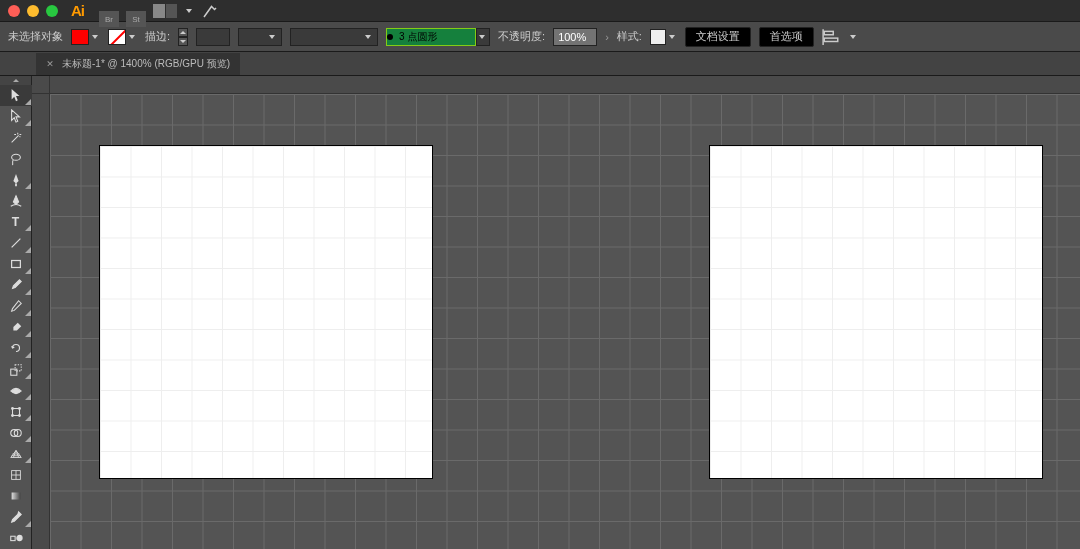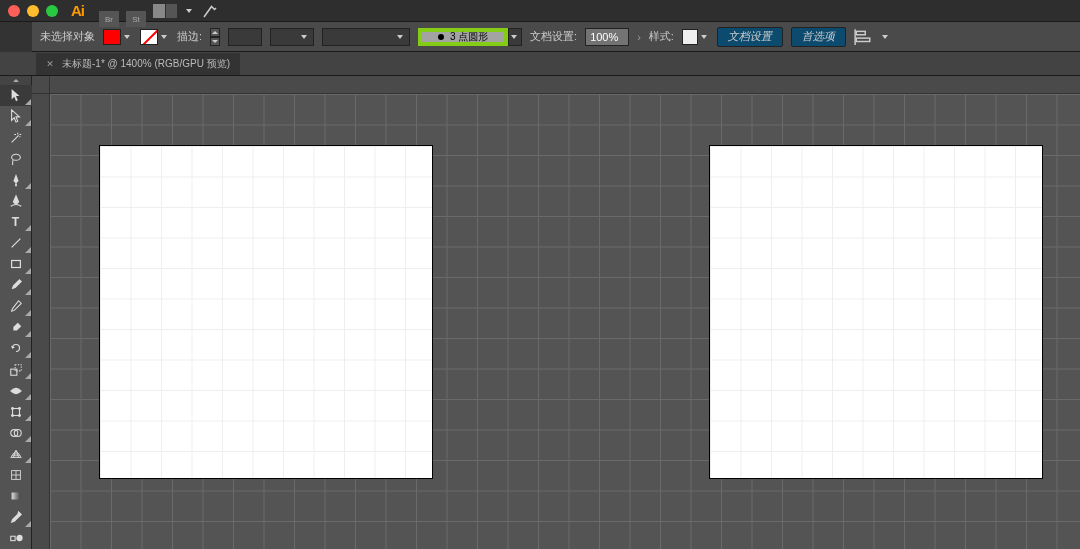--- a/index.html
+++ b/index.html
@@ -11,41 +11,41 @@
   .tr-close { background: #ff5f57; }
   .tr-min { background: #febc2e; }
   .tr-max { background: #28c840; }
   .app-logo { color: #ff9a00; font-weight: bold; font-size: 15px; margin-left: 6px; margin-right: 8px; letter-spacing: -1px; }
   .title-panel { width: 20px; height: 16px; background: #555; display: flex; align-items: center; justify-content: center; font-size: 8px; color: #aaa; margin-top: 17px; }
   .title-workspace { width: 24px; height: 14px; display: flex; gap: 1px; }
   .ws-block { flex: 1; background: #888; }
   .ws-block.dark { background: #555; }
 
   
-  .controlbar { height: 30px; background: #4a4a4a; display: flex; align-items: center; padding: 0 8px; gap: 8px; border-bottom: 1px solid #1a1a1a; font-size: 11px; color: #ccc; margin-left: 32px; }
+  .controlbar { height: 30px; background: #4a4a4a; display: flex; align-items: center; padding: 0 8px; gap: 8px; border-bottom: 1px solid #1a1a1a; font-size: 11px; color: #ccc; }
   .ctrl-label { white-space: nowrap; }
   .swatch { width: 18px; height: 16px; border: 1px solid #222; display: inline-block; }
   .swatch-fill { background: #ff0000; }
   .swatch-stroke { background: #fff; position: relative; overflow: hidden; }
   .swatch-stroke::after { content: ""; position: absolute; width: 26px; height: 2px; background: red; top: 7px; left: -4px; transform: rotate(-45deg); }
   .dd-caret { width: 10px; height: 16px; display: flex; align-items: center; justify-content: center; }
   .dd-caret::after { content: ""; border-left: 3px solid transparent; border-right: 3px solid transparent; border-top: 4px solid #ccc; }
   .num-input { width: 34px; height: 18px; background: #3a3a3a; border: 1px solid #222; display: flex; align-items: center; justify-content: center; color: #ccc; }
   .stepper { width: 10px; height: 18px; display: flex; flex-direction: column; }
   .step-btn { flex: 1; background: #555; border: 1px solid #222; display: flex; align-items: center; justify-content: center; }
   .step-btn::after { content: ""; border-left: 3px solid transparent; border-right: 3px solid transparent; }
   .step-up::after { border-bottom: 3px solid #ccc; }
   .step-down::after { border-top: 3px solid #ccc; }
   .drop-wide { height: 18px; background: #3a3a3a; border: 1px solid #222; display: flex; align-items: center; justify-content: flex-end; padding: 0 4px; }
-  .brush-profile { width: 90px; height: 18px; background: #a3a3a3; display: flex; align-items: center; justify-content: center; position: relative; border: 4px solid #84cc16; }
+  .brush-profile { width: 90px; height: 18px; background: #15803d; display: flex; align-items: center; position: relative; border: 1px solid #84cc16; }
   .brush-dot { width: 6px; height: 6px; background: #000; border-radius: 50%; }
   .brush-text { color: #000; font-size: 10px; margin-left: 6px; }
   .opacity-input { width: 44px; height: 18px; background: #737373; border: 1px solid #222; color: #fff; display: flex; align-items: center; padding: 0 4px; }
   .style-swatch { width: 16px; height: 16px; background: #eee; border: 1px solid #222; }
-  .ctrl-btn { height: 20px; background: #0c4a6e; border: 1px solid #222; border-radius: 2px; padding: 0 10px; display: flex; align-items: center; color: #ccc; cursor: pointer; font-style: italic; }
+  .ctrl-btn { height: 20px; background: #000000; border: 1px solid #222; border-radius: 2px; padding: 0 10px; display: flex; align-items: center; color: #ccc; cursor: pointer; }
   .flyout-icon { width: 18px; height: 18px; display: flex; align-items: center; justify-content: center; }
 
   
   .tabbar { height: 24px; background: #434343; display: flex; align-items: center; padding-left: 36px; border-bottom: 1px solid #1a1a1a; }
   .doc-tab { height: 22px; background: #333; display: flex; align-items: center; padding: 0 10px; gap: 8px; font-size: 10px; color: #bbb; }
   .tab-close { width: 8px; height: 8px; display: flex; align-items: center; justify-content: center; font-size: 9px; color: #999; cursor: pointer; }
 
   
   .main { display: flex; height: calc(549px - 22px - 30px - 24px); }
 
@@ -128,21 +128,21 @@
   </div>
   <div style="display:flex;align-items:center">
     <div class="brush-profile">
       <span class="brush-dot"></span>
       <span class="brush-text">3 点圆形</span>
     </div>
     <div class="drop-wide" style="width:14px">
       <div class="dd-caret"></div>
     </div>
   </div>
-  <span class="ctrl-label">文档设置:</span>
+  <span class="ctrl-label">不透明度:</span>
   <div class="opacity-input">
     <span>100%</span>
   </div>
   <span class="chevron-sep">›</span>
   <span class="ctrl-label">样式:</span>
   <div style="display:flex;align-items:center;gap:1px">
     <span class="style-swatch"></span>
     <div class="dd-caret"></div>
   </div>
   <div class="ctrl-btn">文档设置</div>

